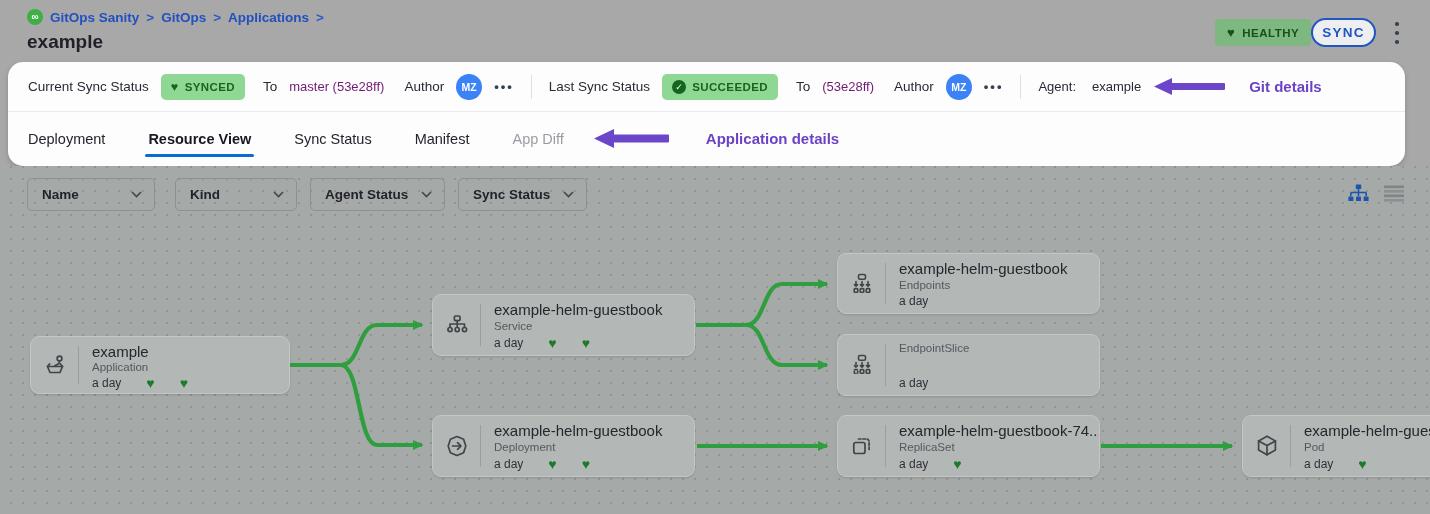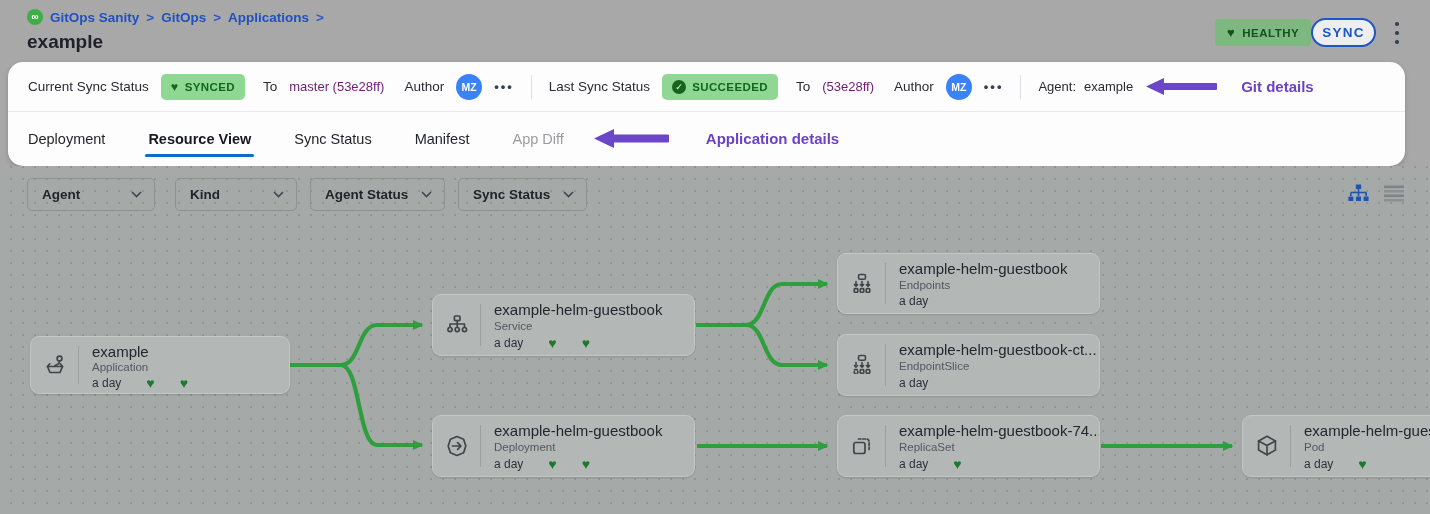--- a/index.html
+++ b/index.html
@@ -43,21 +43,21 @@
   .pill .p-heart { font-size:12.5px; }
   .pill .p-check { width:14px; height:14px; border-radius:50%; background:#15651f; color:#fff;
     font-size:9px; font-weight:700; display:flex; align-items:center; justify-content:center; }
   .to-label { margin-left:6px; }
   .rev { color:#701a75; font-weight:400; font-size:13px; cursor:pointer; }
   .author-label { margin-left:8px; }
   .avatar { width:26px; height:26px; border-radius:50%; background:#3b82f6; color:#fff;
     font-size:10.5px; font-weight:700; display:flex; align-items:center; justify-content:center; }
   .more-dots { color:#36424f; font-weight:700; font-size:13px; letter-spacing:2px; cursor:pointer; }
   .vdiv { width:1px; height:24px; background:#dfdfe8; margin:0 5px; }
-  .agent-wrap { display:flex; gap:8px; align-items:center; font-size:13px; color:#2a2a35; }
+  .agent-wrap { display:flex; gap:16px; align-items:center; font-size:13px; color:#2a2a35; }
 
   .tabs-row { height:53px; display:flex; align-items:center; padding-left:20px; gap:43px;
     font-size:14.5px; color:#24242c; }
   .tab { position:relative; height:100%; display:flex; align-items:center; cursor:pointer; }
   .tab.active { font-weight:700; color:#191922; }
   .tab.active::after { content:""; position:absolute; left:-3px; right:-3px; bottom:8px; height:3px;
     background:#0b6bd0; border-radius:2px; }
   .tab.disabled { color:#9b9ba2; }
 
   
@@ -179,21 +179,21 @@
     <svg class="pa-arrow" style="margin-left:-14px;" width="76" height="21" viewBox="0 0 76 21">
       <path d="M1 10.5 L21 1 L21 6.5 L75 6.5 Q76 6.5 76 7.5 L76 13.5 Q76 14.5 75 14.5 L21 14.5 L21 20 Z" fill="#6b46c8"></path>
     </svg>
     <span class="annotation">Application details</span>
   </div>
 </div>
 
 <div class="canvas"></div>
 
 <div class="filter" style="left:27px; top:178px; width:128px;">
-  <span>Agent</span>
+  <span>Name</span>
   <svg class="chev" width="11" height="7" viewBox="0 0 11 7">
       <polyline points="1,1 5.5,5.5 10,1" fill="none" stroke="#45454d" stroke-width="1.6"></polyline>
     </svg>
 </div>
 <div class="filter" style="left:175px; top:178px; width:122px;">
   <span>Kind</span>
   <svg class="chev" width="11" height="7" viewBox="0 0 11 7">
       <polyline points="1,1 5.5,5.5 10,1" fill="none" stroke="#45454d" stroke-width="1.6"></polyline>
     </svg>
 </div>
@@ -344,21 +344,20 @@
         <rect x="5.2" y="17.6" width="3.6" height="3.6" rx="0.8"></rect>
       </g>
       <path d="M13 10.5 V15 M11.5 13.6 L13 15.2 L14.5 13.6"></path>
       <path d="M19 10.5 V15 M17.5 13.6 L19 15.2 L20.5 13.6"></path>
       <rect x="11.2" y="17.6" width="3.6" height="3.6" rx="0.8"></rect>
       <rect x="17.2" y="17.6" width="3.6" height="3.6" rx="0.8"></rect>
     </svg>
   </div>
   <div class="node-sep"></div>
   <div class="node-body">
-    <span class="node-title">example-helm-guestbook-ct...</span>
     <span class="node-kind">EndpointSlice</span>
     <span class="node-meta">
         <span>a day</span>
         <span class="hearts" style="display:flex;gap:25px;"></span>
       </span>
   </div>
 </div>
 
 <div class="node" style="left:837px; top:415px; width:263px; height:62px;">
   <div class="node-icon">

